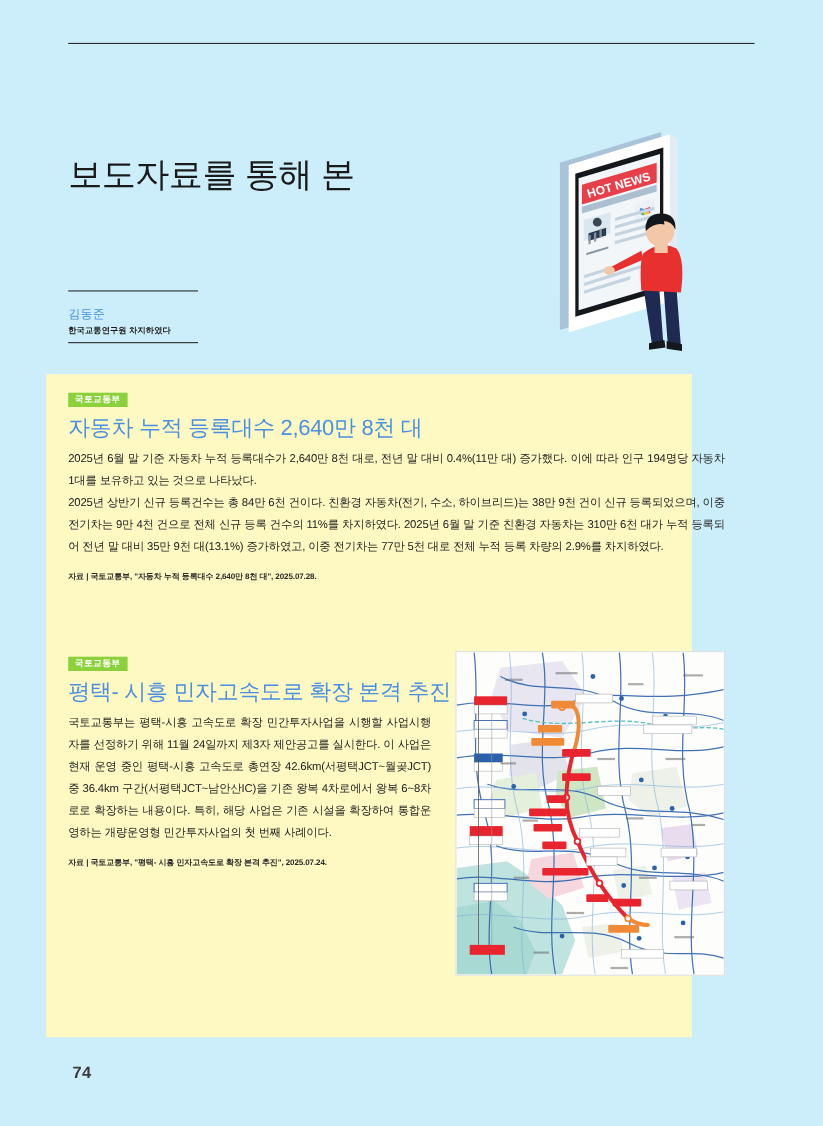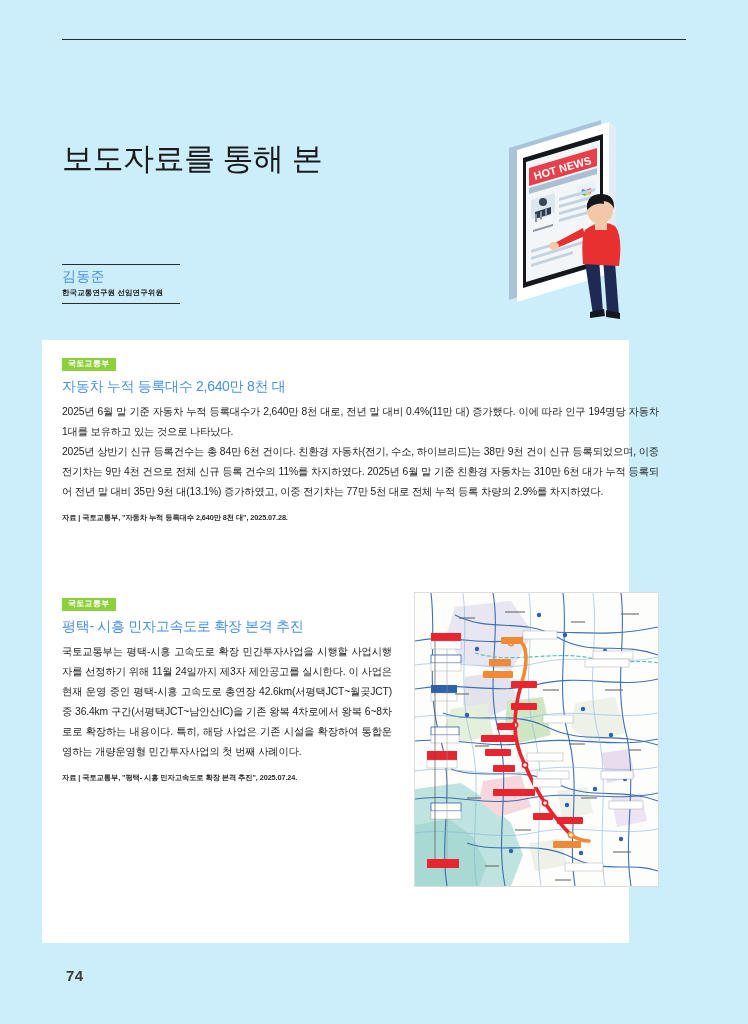--- a/index.html
+++ b/index.html
@@ -62,23 +62,23 @@
   .author-block {
     position: absolute;
     left: 62px;
     top: 264px;
     width: 118px;
   }
   .author-rule {
     border-top: 1px solid #2b2b2b;
   }
   .author-name {
-    font-size: 14px;
+    font-size: 11px;
     color: #4a90e2;
-    margin-top: 3px;
+    margin-top: 15px;
     letter-spacing: 0.2px;
     line-height: 1.2;
   }
   .author-affil {
     font-size: 7.5px;
     font-weight: bold;
     color: #1a1a1a;
     margin-top: 3px;
     margin-bottom: 6px;
     letter-spacing: 0.1px;
@@ -94,21 +94,21 @@
     height: 216px;
   }
 
   
   .content-card {
     position: absolute;
     left: 42px;
     top: 340px;
     width: 587px;
     height: 603px;
-    background: #ffffff;
+    background: #fef9c3;
   }
 
   
   .article {
     position: absolute;
     box-sizing: border-box;
   }
   #article-1 { left: 20px; top: 12px; width: 597px; }
   #article-2 { left: 20px; top: 252px; width: 597px; }
 
@@ -116,21 +116,21 @@
     display: inline-block;
     background: #8cd13c;
     color: #ffffff;
     font-size: 8px;
     font-weight: bold;
     letter-spacing: 0.3px;
     padding: 2px 6px 3px 6px;
     line-height: 1;
   }
   .headline {
-    font-size: 14px;
+    font-size: 20px;
     color: #4a90e2;
     letter-spacing: -0.3px;
     margin-top: 7px;
     line-height: 1.25;
     white-space: nowrap;
   }
   .body-col {
     margin-top: 6px;
   }
   .body-col p {
@@ -190,21 +190,21 @@
   <div class="rh-rule"></div>
 </div>
 
 <div class="title-block">
   <div class="title-line1">보도자료를 통해 본</div>
 </div>
 
 <div class="author-block">
   <div class="author-rule"></div>
   <div class="author-name">김동준</div>
-  <div class="author-affil">한국교통연구원 선임연구위원</div>
+  <div class="author-affil">한국교통연구원 차지하였다</div>
   <div class="author-rule"></div>
 </div>
 
 <div class="illustration">
   <svg viewBox="0 0 216 216" width="216" height="216">
 
     <polygon points="36,36 128,8 128,160 36,188" fill="#a9c3d8"></polygon>
 
     <polygon points="44,38 136,10 136,162 44,190" fill="#ffffff"></polygon>
     <polygon points="136,10 143,14 143,166 136,162" fill="#e3ecf4"></polygon>

